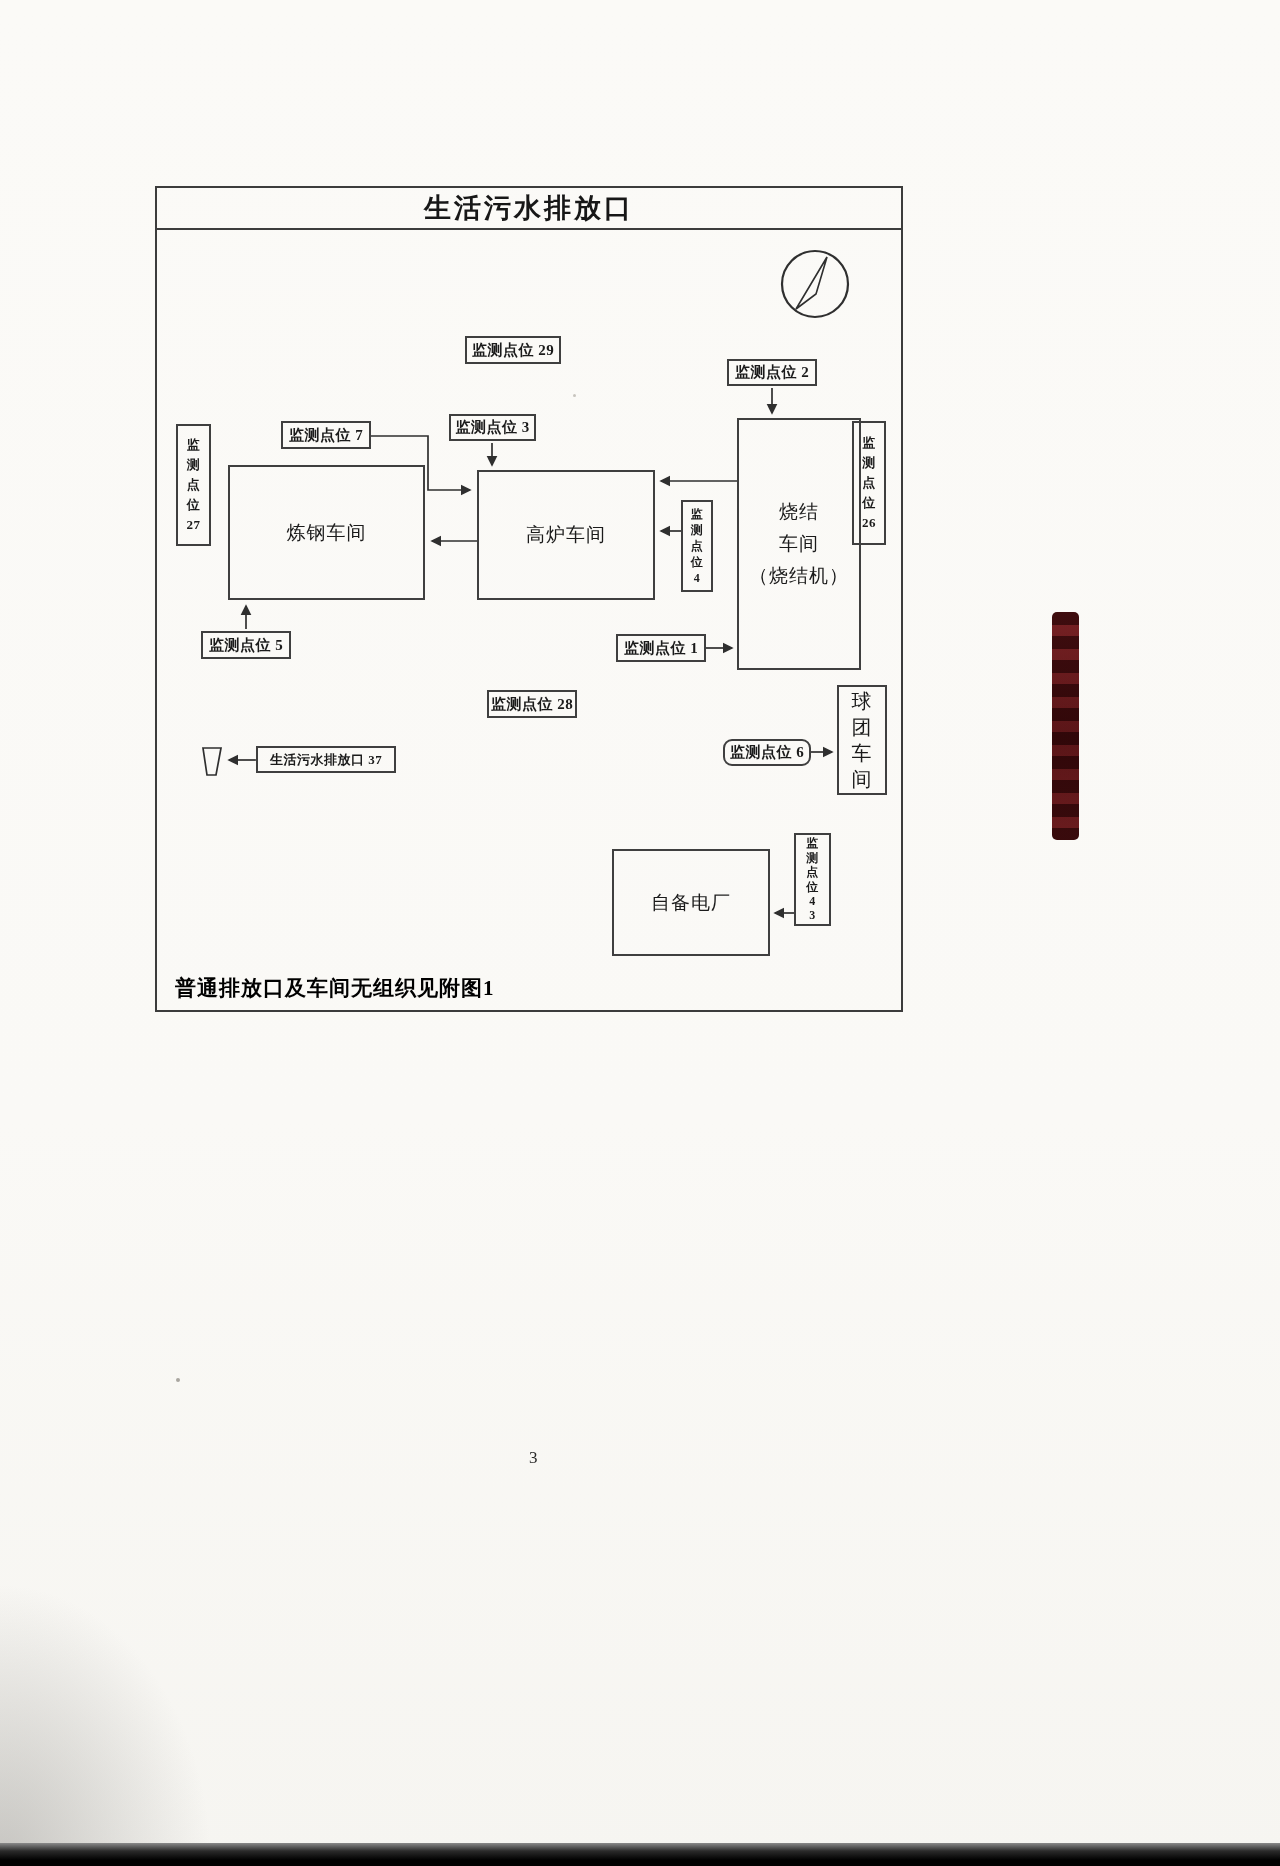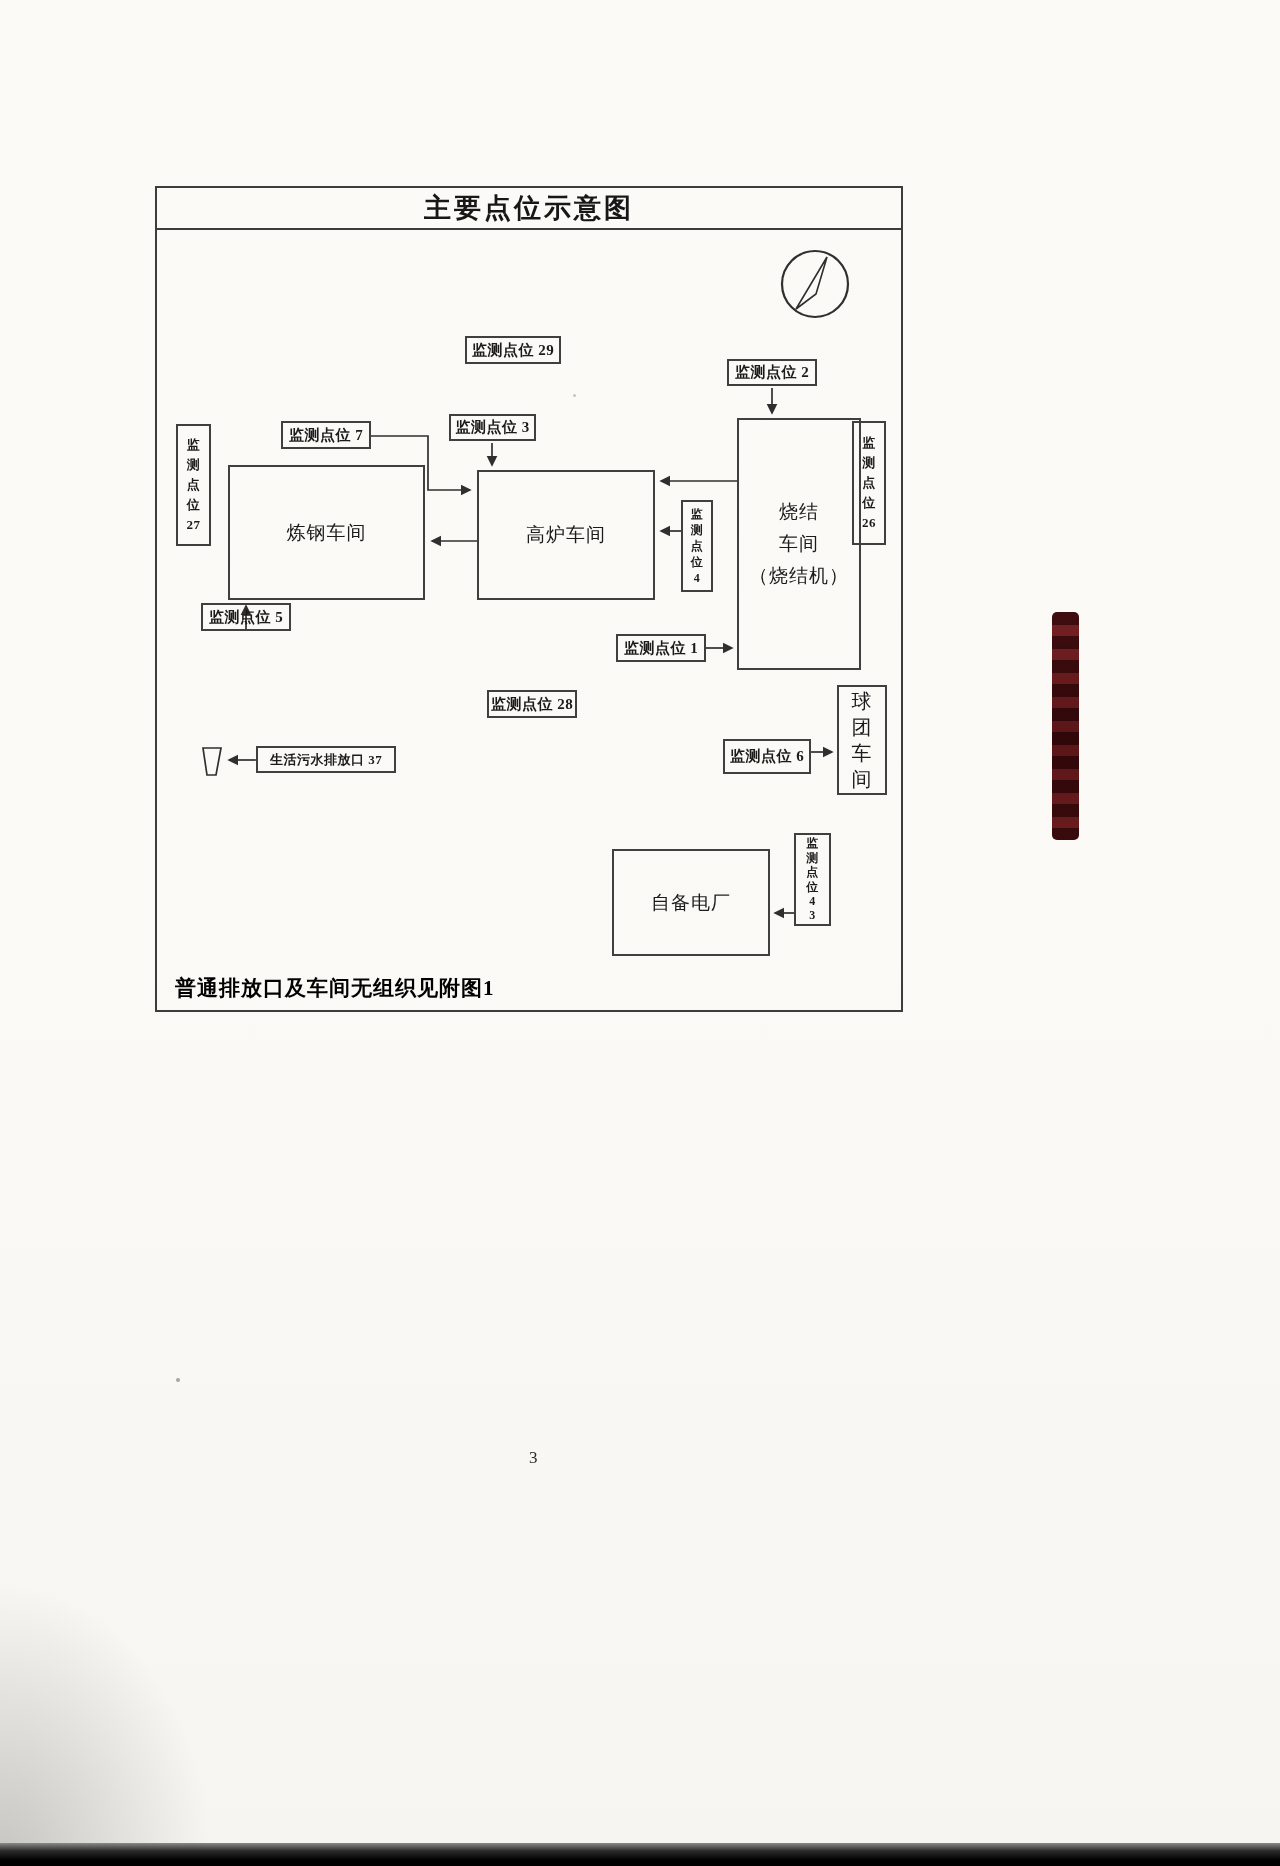--- a/index.html
+++ b/index.html
@@ -59,21 +59,21 @@
 </head>
 <body>
 
 <div class="corner-shade"></div>
 <div class="bleed-strip"></div>
 <div class="bottom-bar"></div>
 <div class="speck" style="left:176px;top:1378px;width:4px;height:4px;background:#a9a6a0;"></div>
 <div class="speck" style="left:573px;top:394px;width:3px;height:3px;background:#c7c4be;"></div>
 
 <div class="frame">
-  <div class="title-band">主要点位示意图</div>
+  <div class="title-band">生活污水排放口</div>
 </div>
 
 <svg class="overlay" width="1280" height="1866" viewBox="0 0 1280 1866">
   <defs>
     <marker id="arr" viewBox="0 0 10 10" refX="8.5" refY="5" markerWidth="6.5" markerHeight="6.5" orient="auto">
       <path d="M0,0 L10,5 L0,10 Z" fill="#2f2f2f"></path>
     </marker>
   </defs>
   <g stroke="#2f2f2f" stroke-width="1.7" fill="none">
     <path d="M772,388 V413" marker-end="url(#arr)"></path>
@@ -118,24 +118,24 @@
 <div class="box lbl vtext" style="left:852px;top:421px;width:34px;height:124px;font-size:13px;line-height:1.55;">监
 测
 点
 位
 26</div>
 <div class="box lbl vtext" style="left:681px;top:500px;width:32px;height:92px;font-size:12px;line-height:1.35;">监
 测
 点
 位
 4</div>
-<div class="box lbl" style="left:201px;top:603px;width:90px;height:28px;">监测点位 5</div>
+<div class="box lbl" style="left:201px;top:631px;width:90px;height:28px;">监测点位 5</div>
 <div class="box lbl" style="left:616px;top:634px;width:90px;height:28px;">监测点位 1</div>
 <div class="box lbl" style="left:487px;top:690px;width:90px;height:28px;font-family:Liberation Serif, serif;">监测点位 28</div>
-<div class="box lbl" style="left:723px;top:739px;width:88px;height:35px;">监测点位 6</div>
+<div class="box lbl" style="left:723px;top:739px;width:88px;height:27px;border-radius:9px;">监测点位 6</div>
 <div class="box lbl" style="left:256px;top:746px;width:140px;height:27px;font-size:13px;">生活污水排放口 37</div>
 <div class="box lbl vtext" style="left:794px;top:833px;width:37px;height:93px;font-size:12px;line-height:1.2;">监
 测
 点
 位
 4
 3</div>
 
 <div class="footer-note">普通排放口及车间无组织见附图1</div>
 <div class="page-number">3</div>

